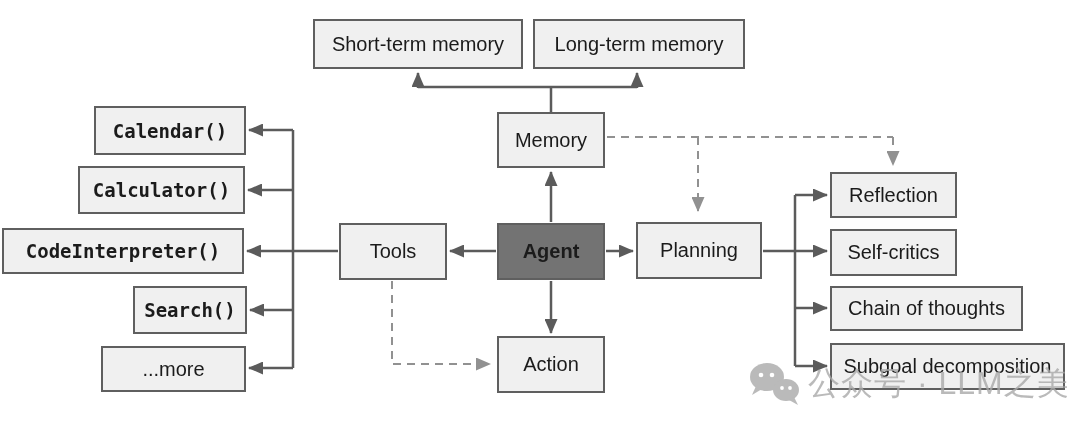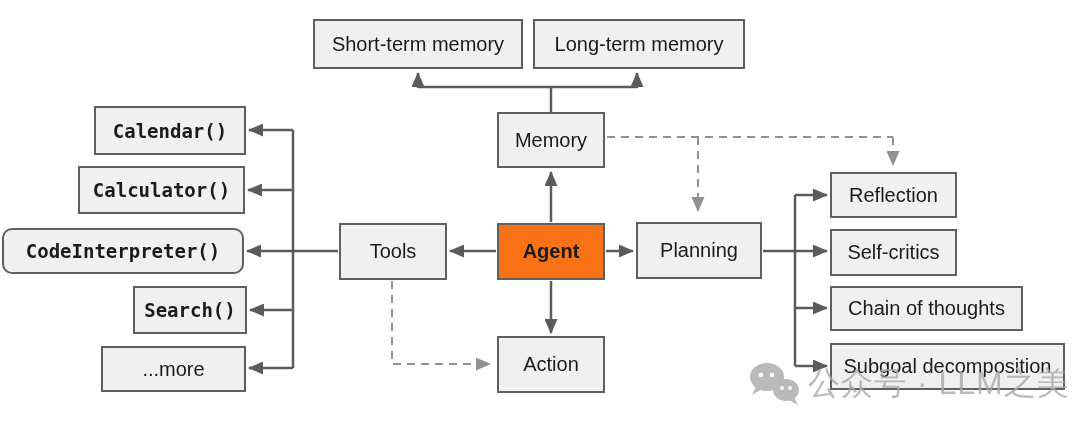--- a/index.html
+++ b/index.html
@@ -6,21 +6,21 @@
   #canvas{
     position:relative;width:1080px;height:429px;background:#ffffff;
     font-family:"Liberation Sans", sans-serif;overflow:hidden;padding-left:16px;
   }
   .wires{position:absolute;left:0;top:0;width:1080px;height:429px;}
   .node{
     position:absolute;display:flex;align-items:center;justify-content:center;
     background:#f0f0f0;border:2px solid #5f5f5f;box-sizing:border-box;
     font-size:20px;color:#1b1b1b;white-space:nowrap;
   }
-  .node.agent{background:#f97316;font-weight:bold;}
+  .node.agent{background:#737373;font-weight:bold;}
   .node.mono{font-family:"DejaVu Sans Mono","Liberation Mono",monospace;font-weight:bold;font-size:19px;}
   .watermark{
     position:absolute;left:748px;top:362px;display:flex;align-items:center;gap:8px;
     color:#a9a9a9;opacity:.8;z-index:5;pointer-events:none;
   }
   .watermark .wm-text{font-size:32px;letter-spacing:1px;}
 </style>
 </head>
 <body>
 
@@ -81,21 +81,21 @@
   <div class="node" style="left:497px;top:112px;width:108px;height:56px;align-items:center;">
       <span>Memory</span>
     </div>
 
   <div class="node mono" style="left:94px;top:106px;width:152px;height:49px;">
       <span>Calendar()</span>
     </div>
   <div class="node mono" style="left:78px;top:166px;width:167px;height:48px;">
       <span>Calculator()</span>
     </div>
-  <div class="node mono" style="left:2px;top:228px;width:242px;height:46px;border-radius:10px;">
+  <div class="node mono" style="left:2px;top:228px;width:242px;height:46px;">
       <span>CodeInterpreter()</span>
     </div>
   <div class="node mono" style="left:133px;top:286px;width:114px;height:48px;">
       <span>Search()</span>
     </div>
   <div class="node" style="left:101px;top:346px;width:145px;height:46px;">
       <span>...more</span>
     </div>
 
   <div class="node" style="left:339px;top:223px;width:108px;height:57px;">

